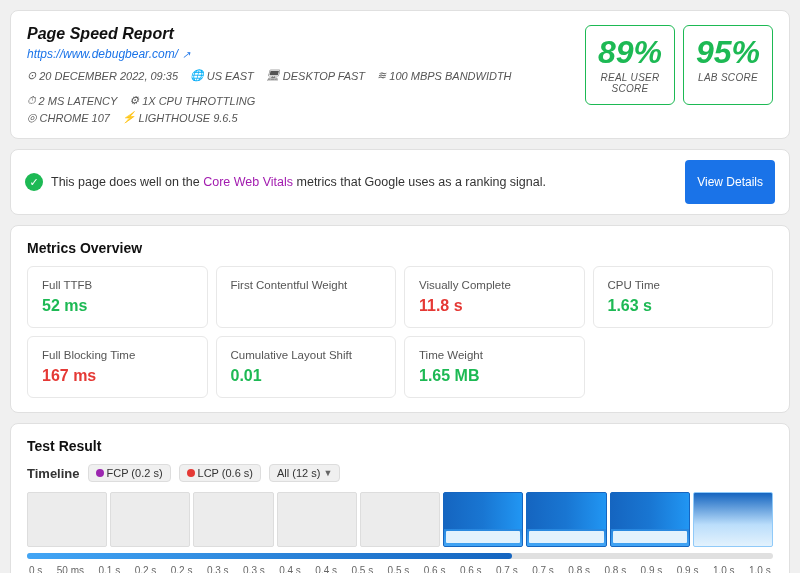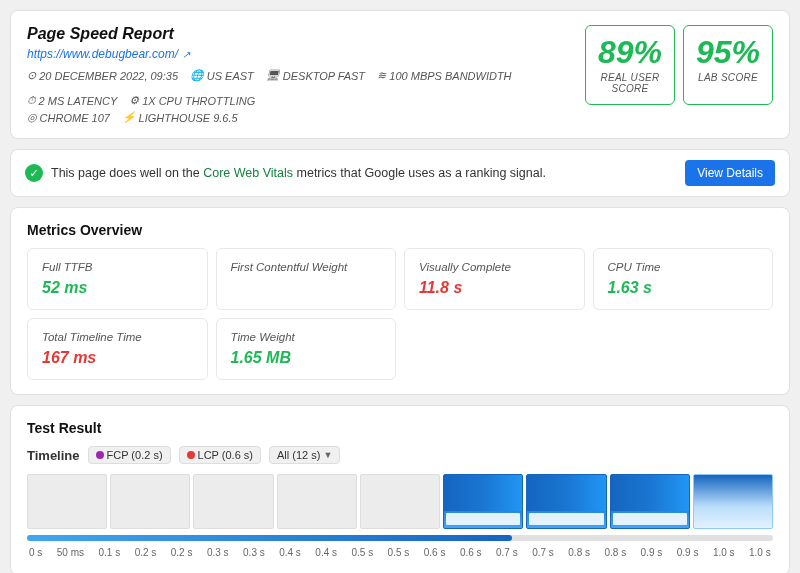--- a/index.html
+++ b/index.html
@@ -18,26 +18,26 @@
     .scores-box { display: flex; gap: 8px; }
     .score-card { border: 1px solid #e0e0e0; border-radius: 6px; padding: 10px 7px; text-align: center; min-width: 90px; }
     .score-card.green-border { border-color: #1db954; }
     .score-value { font-size: 32px; font-weight: 700; color: #1db954; line-height: 1; }
     .score-label { font-size: 10px; color: #555; margin-top: 4px; text-transform: uppercase; letter-spacing: 0.3px; }
 
     
     .info-bar { display: flex; align-items: center; justify-content: space-between; padding: 10px 14px; background: #fff; border-radius: 8px; border: 1px solid #e0e0e0; margin-bottom: 10px; }
     .info-bar-left { display: flex; align-items: center; gap: 8px; font-size: 12.5px; color: #333; }
     .check-circle { width: 18px; height: 18px; background: #1db954; border-radius: 50%; display: flex; align-items: center; justify-content: center; color: #fff; font-size: 11px; flex-shrink: 0; }
-    .cwv-link { color: #15803d; text-decoration: none; }
-    .view-details-btn { background: #1a73e8; color: #fff; border: none; border-radius: 4px; padding: 6px 12px; font-size: 12px; cursor: pointer; white-space: nowrap; }
+    .cwv-link { color: #a21caf; text-decoration: none; }
+    .view-details-btn { background: #1a73e8; color: #fff; border: none; border-radius: 4px; padding: 15px 12px; font-size: 12px; cursor: pointer; white-space: nowrap; }
 
     
     .section-title { font-size: 14px; font-weight: 700; color: #111; margin-bottom: 10px; }
-    .metrics-grid { display: grid; grid-template-columns: repeat(4, 1fr); gap: 8px; font-style: italic; }
+    .metrics-grid { display: grid; grid-template-columns: repeat(4, 1fr); gap: 8px; }
     .metric-cell { background: #fff; border: 1px solid #e8e8e8; border-radius: 6px; padding: 12px 14px; }
     .metric-label { font-size: 11.5px; color: #555; margin-bottom: 6px; }
     .metric-value { font-size: 16px; font-weight: 700; }
     .metric-value.green { color: #1db954; }
     .metric-value.red { color: #e53935; }
 
     
     .test-result-card { background: #fff; border-radius: 8px; border: 1px solid #e0e0e0; padding: 14px 16px; }
     .timeline-header { display: flex; align-items: center; gap: 8px; margin-bottom: 10px; }
     .timeline-label { font-size: 13px; font-weight: 600; color: #333; }
@@ -133,22 +133,26 @@
       </div>
       <div class="metric-cell">
         <div class="metric-label">Visually Complete</div>
         <div class="metric-value red">11.8 s</div>
       </div>
       <div class="metric-cell">
         <div class="metric-label">CPU Time</div>
         <div class="metric-value green">1.63 s</div>
       </div>
       <div class="metric-cell">
-        <div class="metric-label">Total Timeline Time</div>
+        <div class="metric-label">Full Blocking Time</div>
         <div class="metric-value red">167 ms</div>
+      </div>
+      <div class="metric-cell">
+        <div class="metric-label">Cumulative Layout Shift</div>
+        <div class="metric-value green">0.01</div>
       </div>
       <div class="metric-cell">
         <div class="metric-label">Time Weight</div>
         <div class="metric-value green">1.65 MB</div>
       </div>
     </div>
   </div>
 
   <div class="test-result-card">
     <div class="section-title">Test Result</div>

